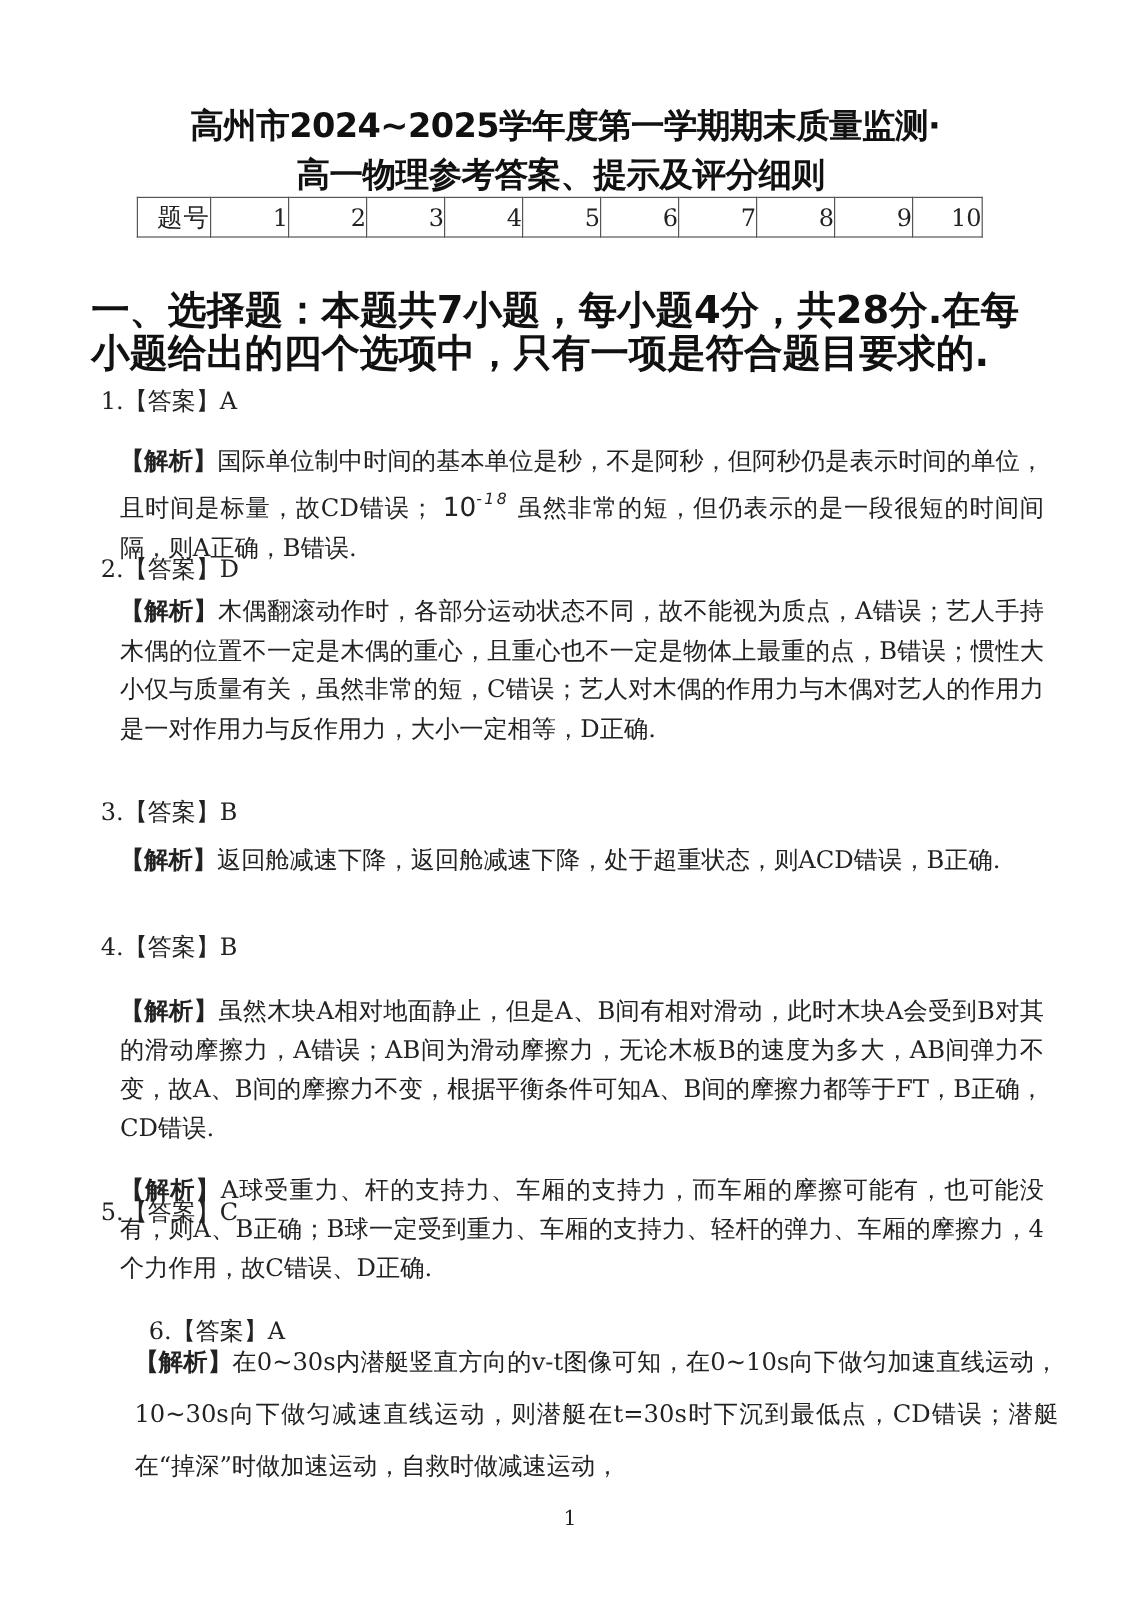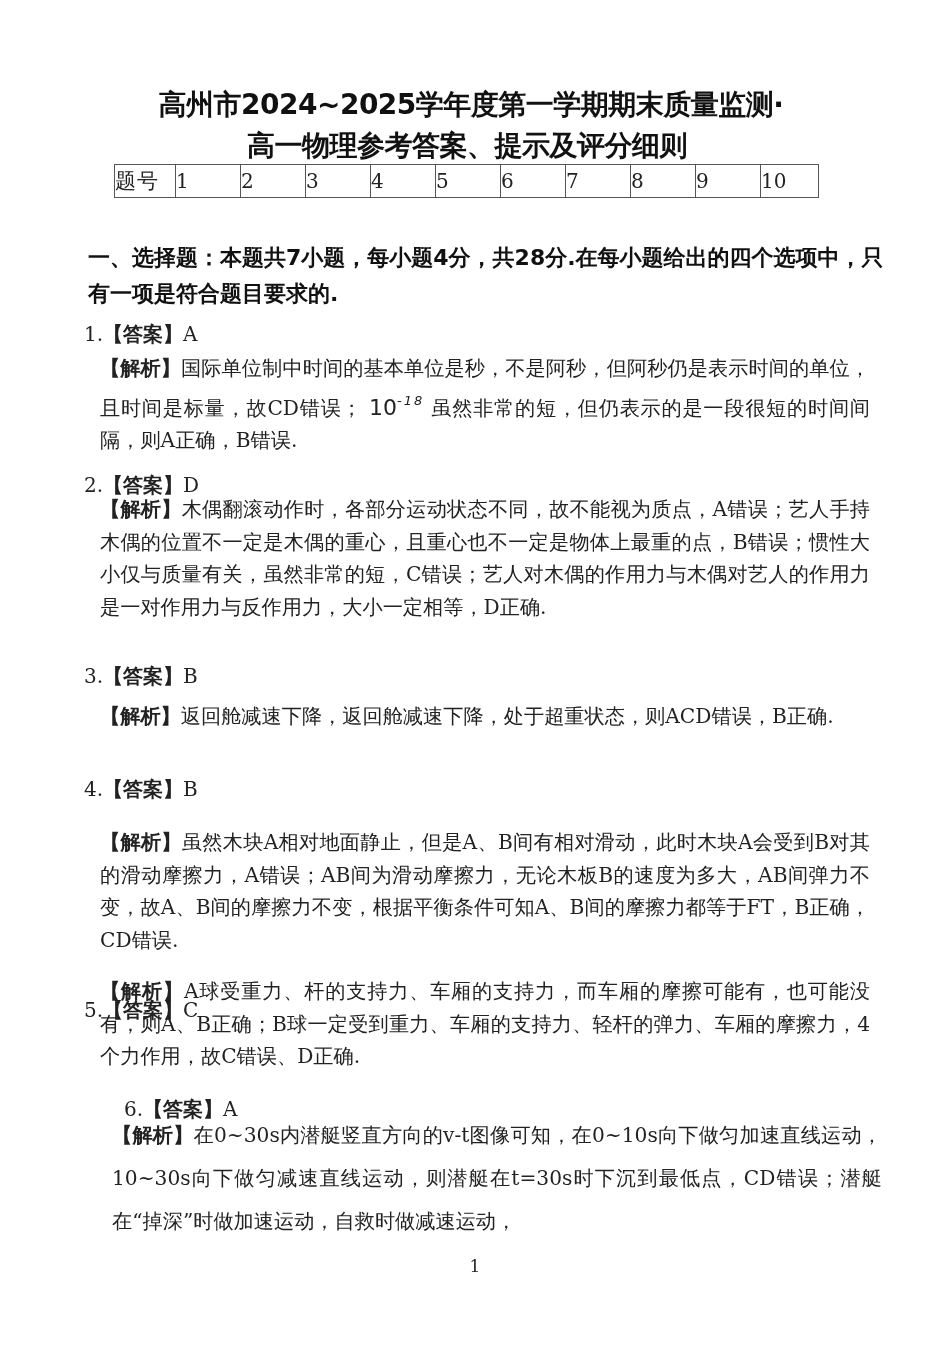--- a/index.html
+++ b/index.html
@@ -36,54 +36,54 @@
       top: 164px;
       border-collapse: collapse;
       font-family: "DejaVu Serif", "Liberation Serif", serif;
       font-size: 20px;
       color: #222;
     }
     table.answers td {
       border: 1.5px solid #555;
       height: 32px;
       padding: 0;
-      text-align: left;
+      text-align: right;
       vertical-align: middle;
       width: 64px;
       line-height: 32px;
     }
     table.answers td.head {
       width: 60px;
       font-size: 21px;
       letter-spacing: 1px;
     }
     table.answers td.last { width: 57px; }
 
     .section-heading {
       position: absolute;
-      left: 88px;
+      left: 76px;
       top: 240px;
       width: 800px;
       font-family: "DejaVu Sans", "Liberation Sans", sans-serif;
       font-weight: bold;
-      font-size: 22px;
+      font-size: 32px;
       line-height: 36px;
       letter-spacing: 0px;
       color: #111;
     }
 
     .q-answer {
       position: absolute;
       left: 84px;
       font-size: 20px;
       line-height: 26px;
       color: #222;
       white-space: nowrap;
     }
-    .q-answer .bracket { font-weight: bold; text-align: center; }
+    .q-answer .bracket { font-weight: normal; text-align: center; }
 
     .q-analysis {
       position: absolute;
       left: 100px;
       width: 770px;
       font-size: 20.2px;
       line-height: 32.5px;
       color: #222;
       text-align: justify;
       text-align-last: left;
@@ -134,27 +134,27 @@
     <td class="last">10</td>
   </tr>
 </tbody>
   </table>
 
 <div class="section-heading">一、选择题：本题共7小题，每小题4分，共28分.在每小题给出的四个选项中，只有一项是符合题目要求的.</div>
 
 <div class="q-answer" style="top:321px;">
   <span>1.</span><span class="bracket">【答案】</span><span>A</span>
 </div>
-<div class="q-analysis" style="top:352px;">
+<div class="q-analysis" style="top:368px;">
   <span class="bracket">【解析】</span><span>国际单位制中时间的基本单位是秒，不是阿秒，但阿秒仍是表示时间的单位，且时间是标量，故CD错误；</span>
   <span class="sup-exp"><span>10</span><sup>-18</sup></span>
   <span>虽然非常的短，但仍表示的是一段很短的时间间隔，则A正确，B错误.</span>
 </div>
 
-<div class="q-answer" style="top:472px;">
+<div class="q-answer" style="top:461px;">
   <span>2.</span><span class="bracket">【答案】</span><span>D</span>
 </div>
 <div class="q-analysis" style="top:493px;">
   <span class="bracket">【解析】</span><span>木偶翻滚动作时，各部分运动状态不同，故不能视为质点，A错误；艺人手持木偶的位置不一定是木偶的重心，且重心也不一定是物体上最重的点，B错误；惯性大小仅与质量有关，虽然非常的短，C错误；艺人对木偶的作用力与木偶对艺人的作用力是一对作用力与反作用力，大小一定相等，D正确.</span>
 </div>
 
 <div class="q-answer" style="top:663px;">
   <span>3.</span><span class="bracket">【答案】</span><span>B</span>
 </div>
 <div class="q-analysis" style="top:700px;">

